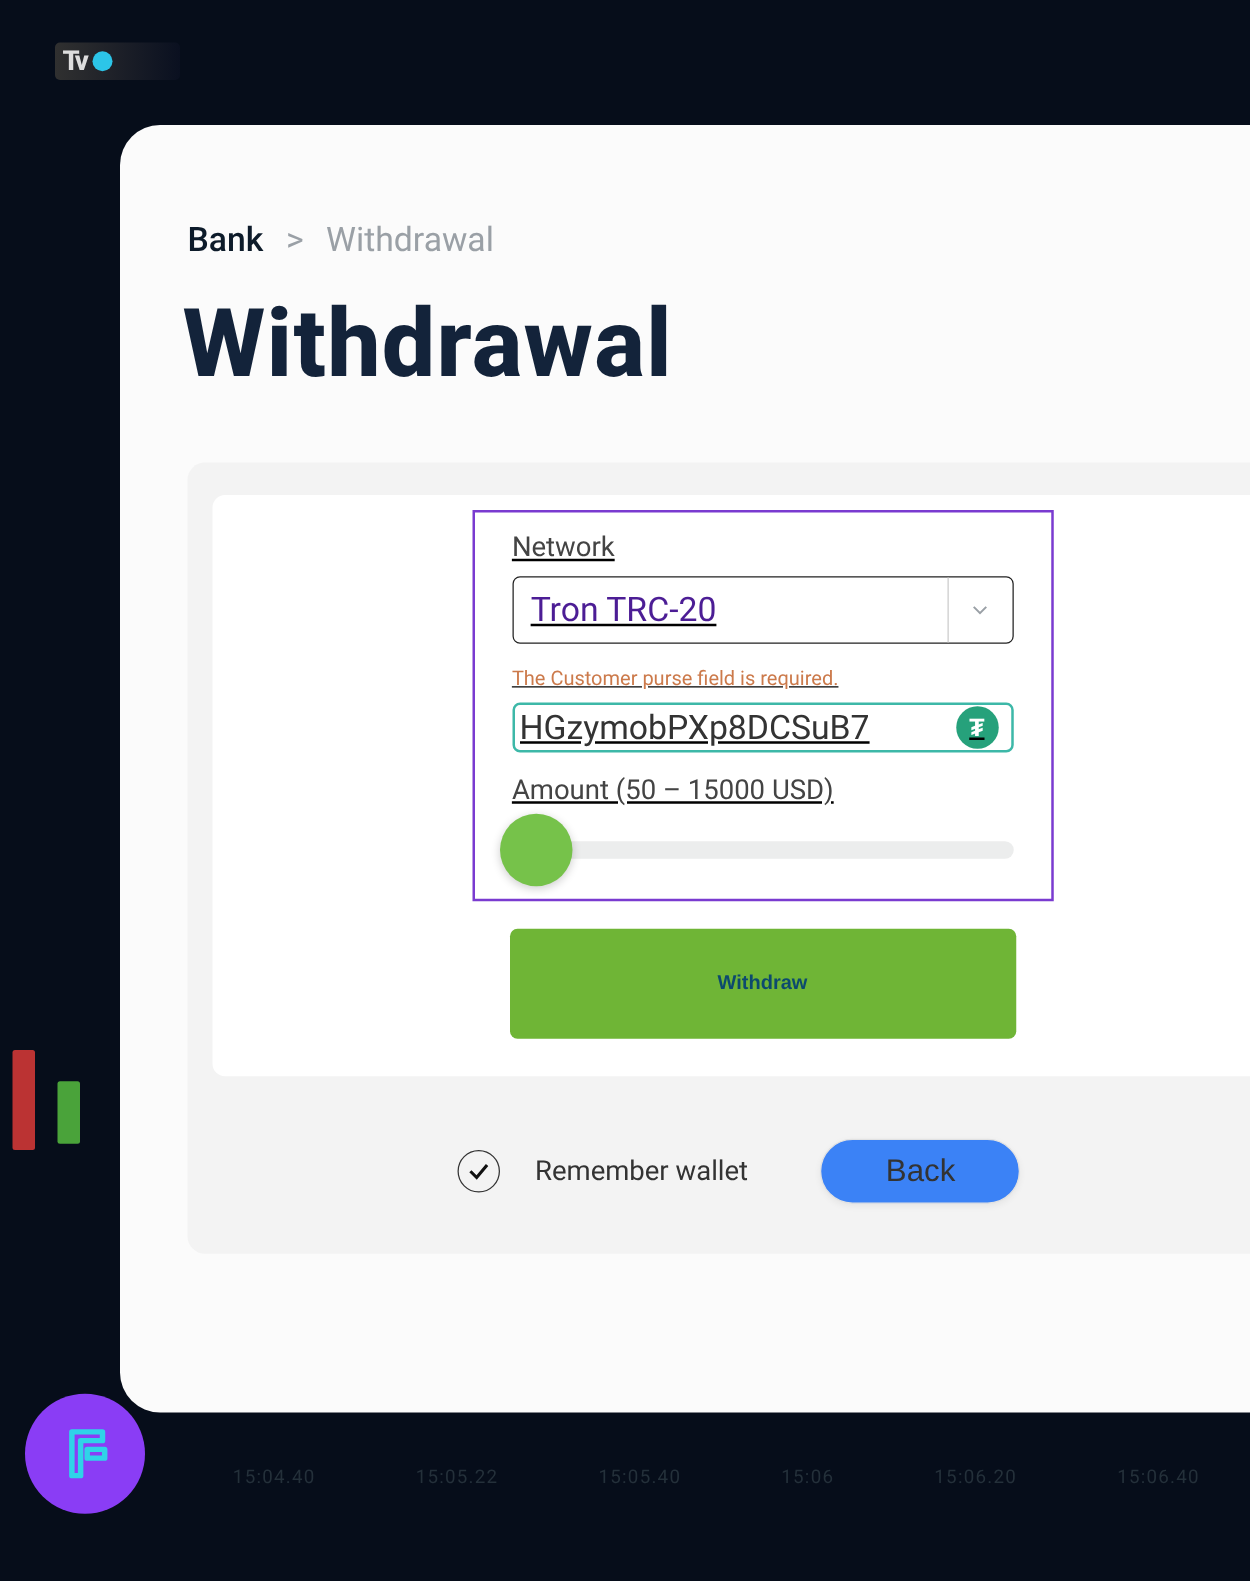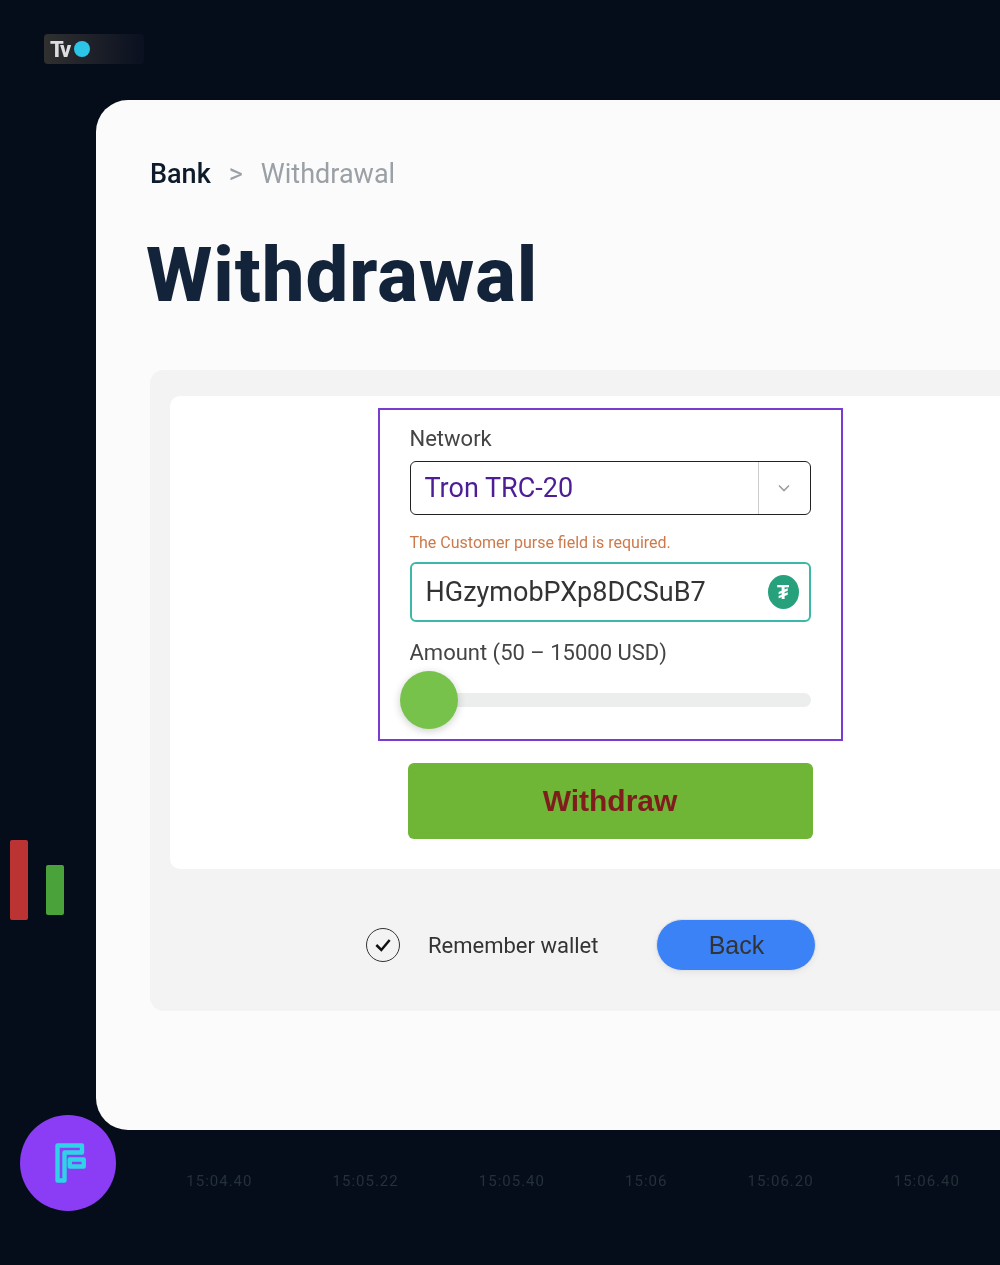--- a/index.html
+++ b/index.html
@@ -45,21 +45,21 @@
   .modal{
     position:absolute;
     left:96px; top:100px;
     width:1000px;
     height:1030px;
     background:#fbfbfb;
     border-radius:32px 0 0 32px;
   }
   .breadcrumb{
     position:absolute;
-    top:58px; left:54px;
+    top:76px; left:54px;
     font-size:27px;
     display:flex; gap:18px; align-items:center;
   }
   .breadcrumb .bank{ color:#0d1b2a; font-weight:500;}
   .breadcrumb .sep{ color:#9aa0a6;}
   .breadcrumb .current{ color:#9aa0a6;}
   .page-title{
     position:absolute;
     top:130px; left:50px;
     font-size:76px;
@@ -80,20 +80,21 @@
     border-radius:10px;
     padding:0 0 30px 0;
   }
   .highlight-box{
     margin:0 auto;
     width:465px;
     border:2px solid #7a3bd0;
     padding:16px 30px 24px 30px;
     position:relative;
     top:12px;
+    text-decoration:underline;
   }
   .label{
     font-size:22px;
     color:#444;
     margin-bottom:10px;
   }
   .select-wrap{
     border:1.5px solid #222;
     border-radius:6px;
     display:flex; align-items:center;
@@ -114,23 +115,23 @@
     color:#888;
   }
   .error-text{
     color:#cc7a4b;
     font-size:16px;
     margin-bottom:10px;
   }
   .wallet-wrap{
     border:2px solid #3db8a8;
     border-radius:6px;
-    height:60px;
+    height:40px;
     display:flex; align-items:center;
-    padding:0 10px 0 14px;
+    padding:0 10px 0 4px;
     margin-bottom:18px;
   }
   .wallet-input{
     flex:1;
     font-size:27px;
     color:#333;
     border:none; outline:none;
     background:transparent;
     font-family:inherit;
   }
@@ -185,24 +186,24 @@
     left:-10px; top:-4px;
     width:58px;height:58px;
     background:#76c24a;
     border-radius:50%;
     box-shadow:0 2px 8px rgba(0,0,0,0.2);
   }
   .withdraw-btn{
     display:block;
     margin:34px auto 0 auto;
     width:405px;
-    height:76px;
+    height:88px;
     background:#6fb536;
-    color:#7f1d1d;
-    font-size:30px;
+    color:#0c4a6e;
+    font-size:16px;
     font-weight:600;
     border:none;
     border-radius:6px;
     cursor:pointer;
   }
   .bottom-row{
     display:flex;
     align-items:center;
     gap:28px;
     margin-top:50px;

